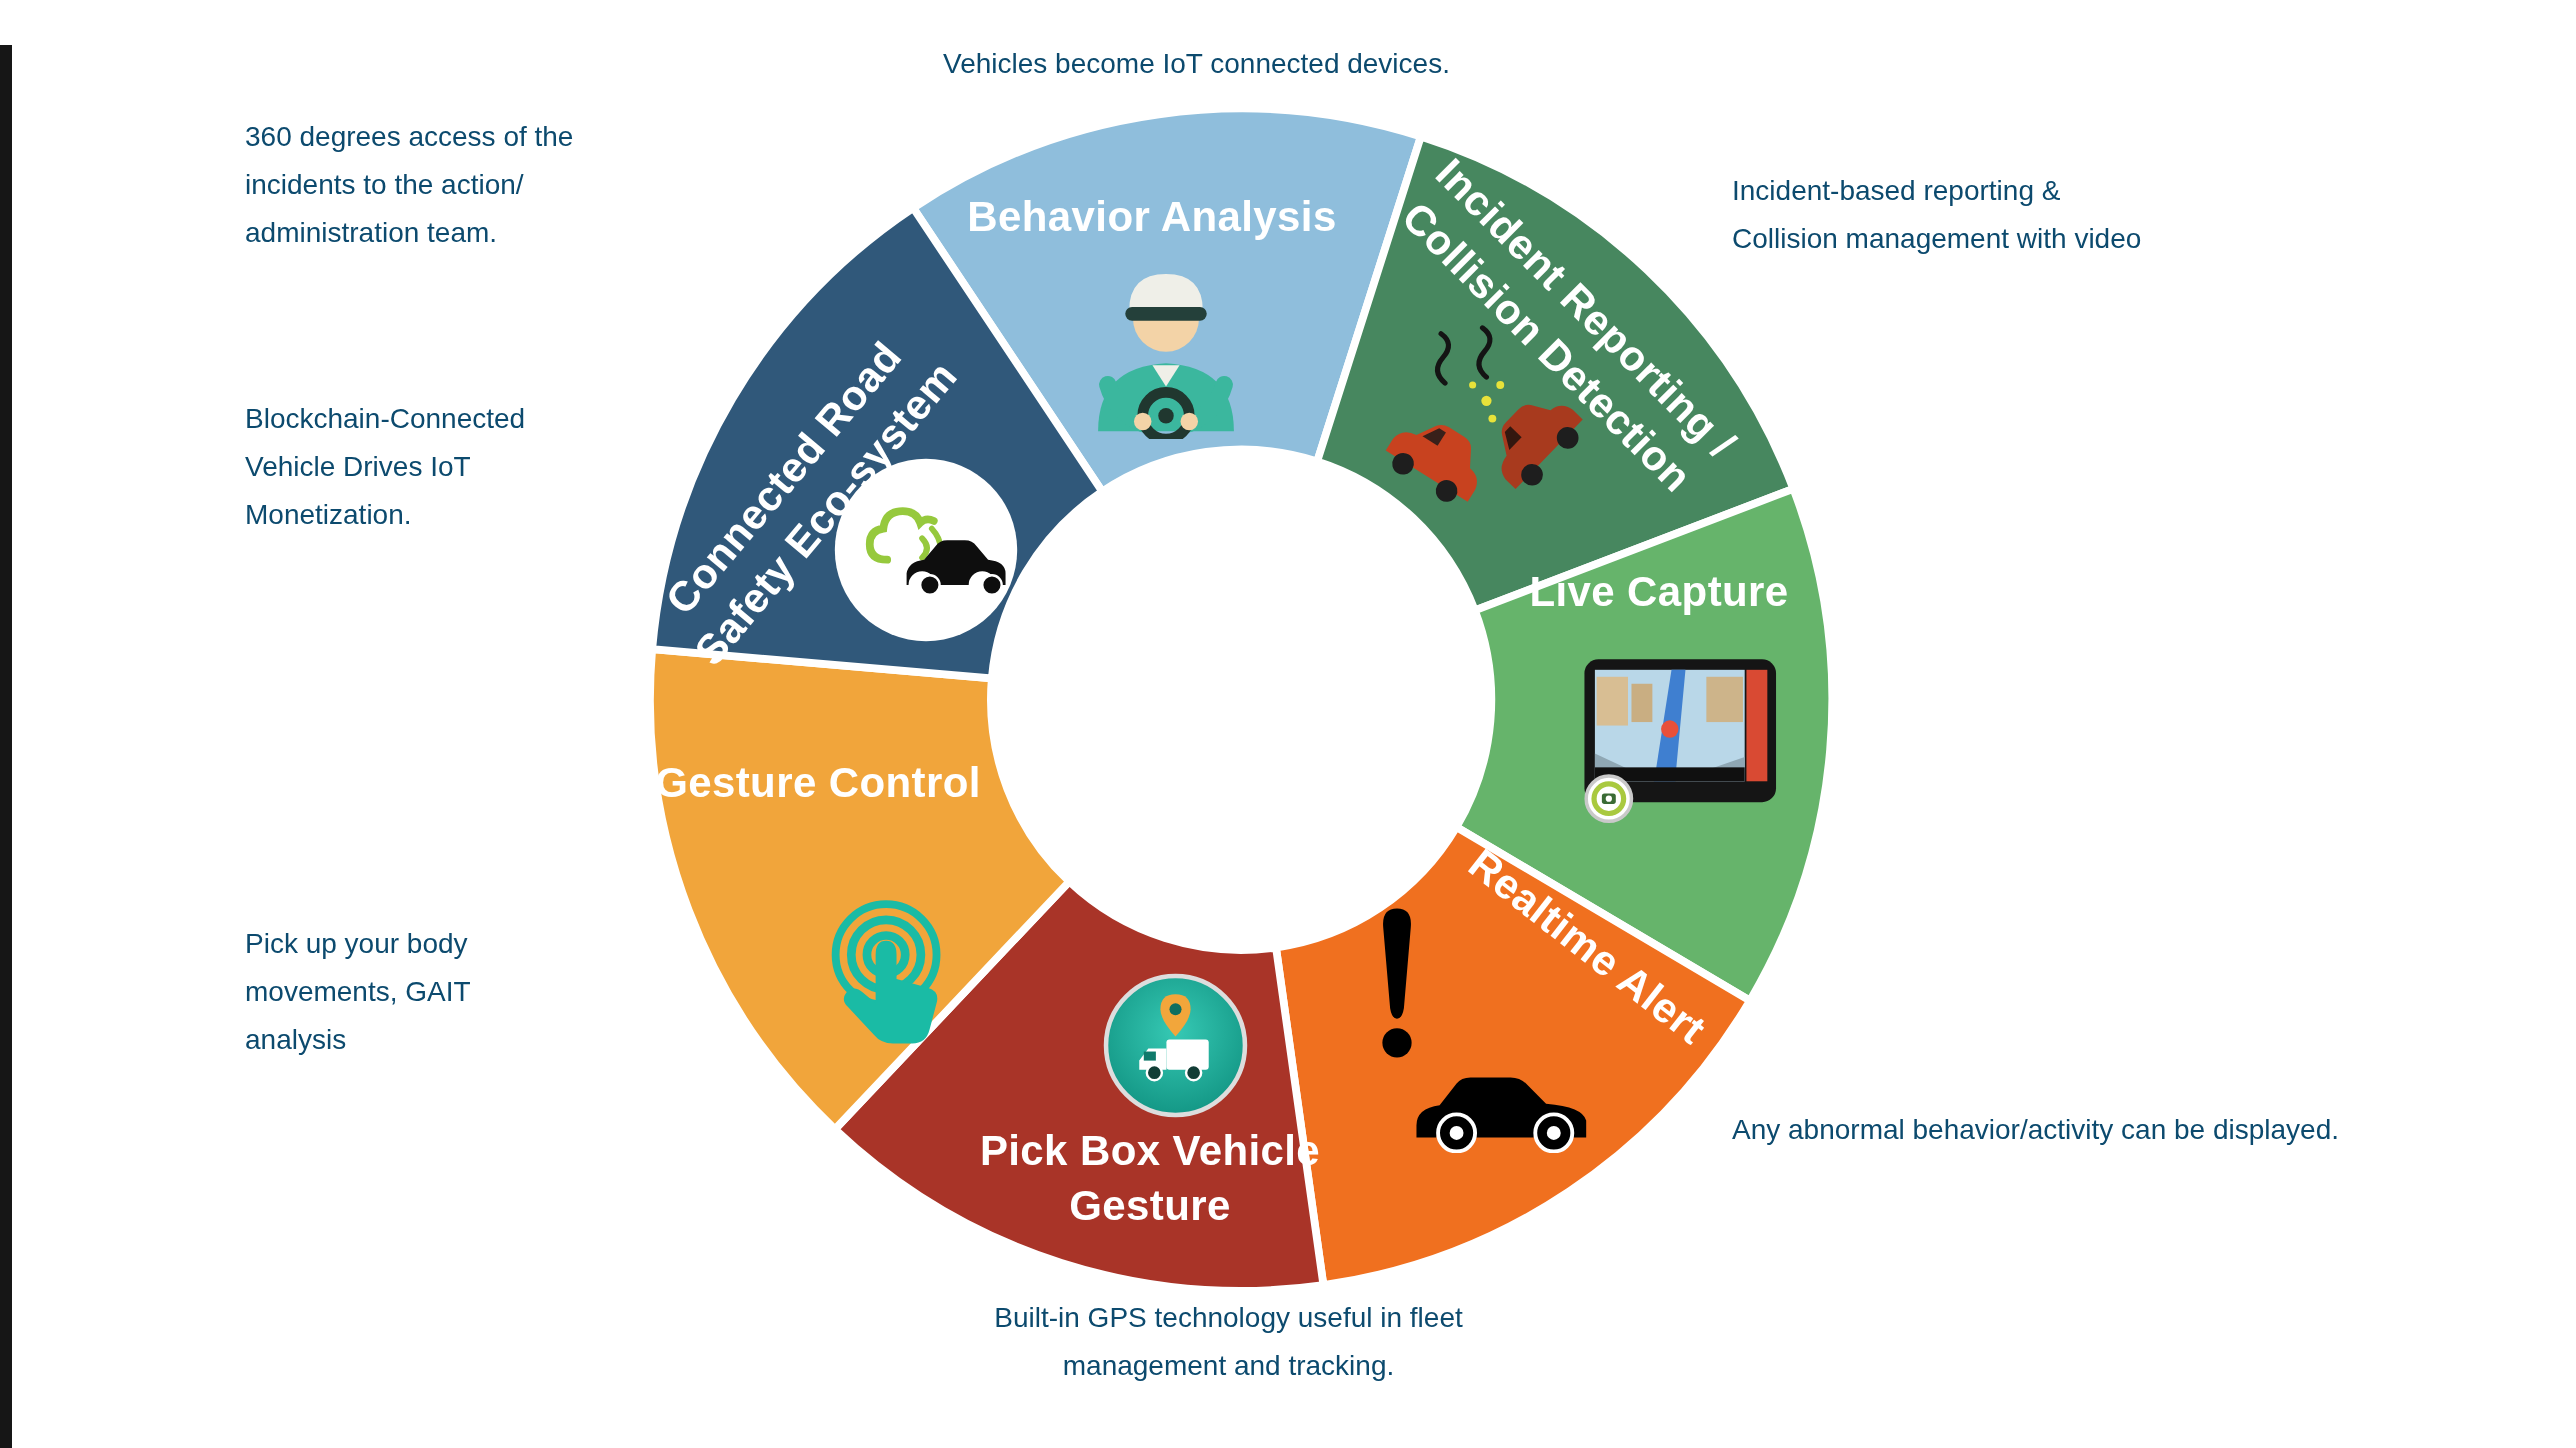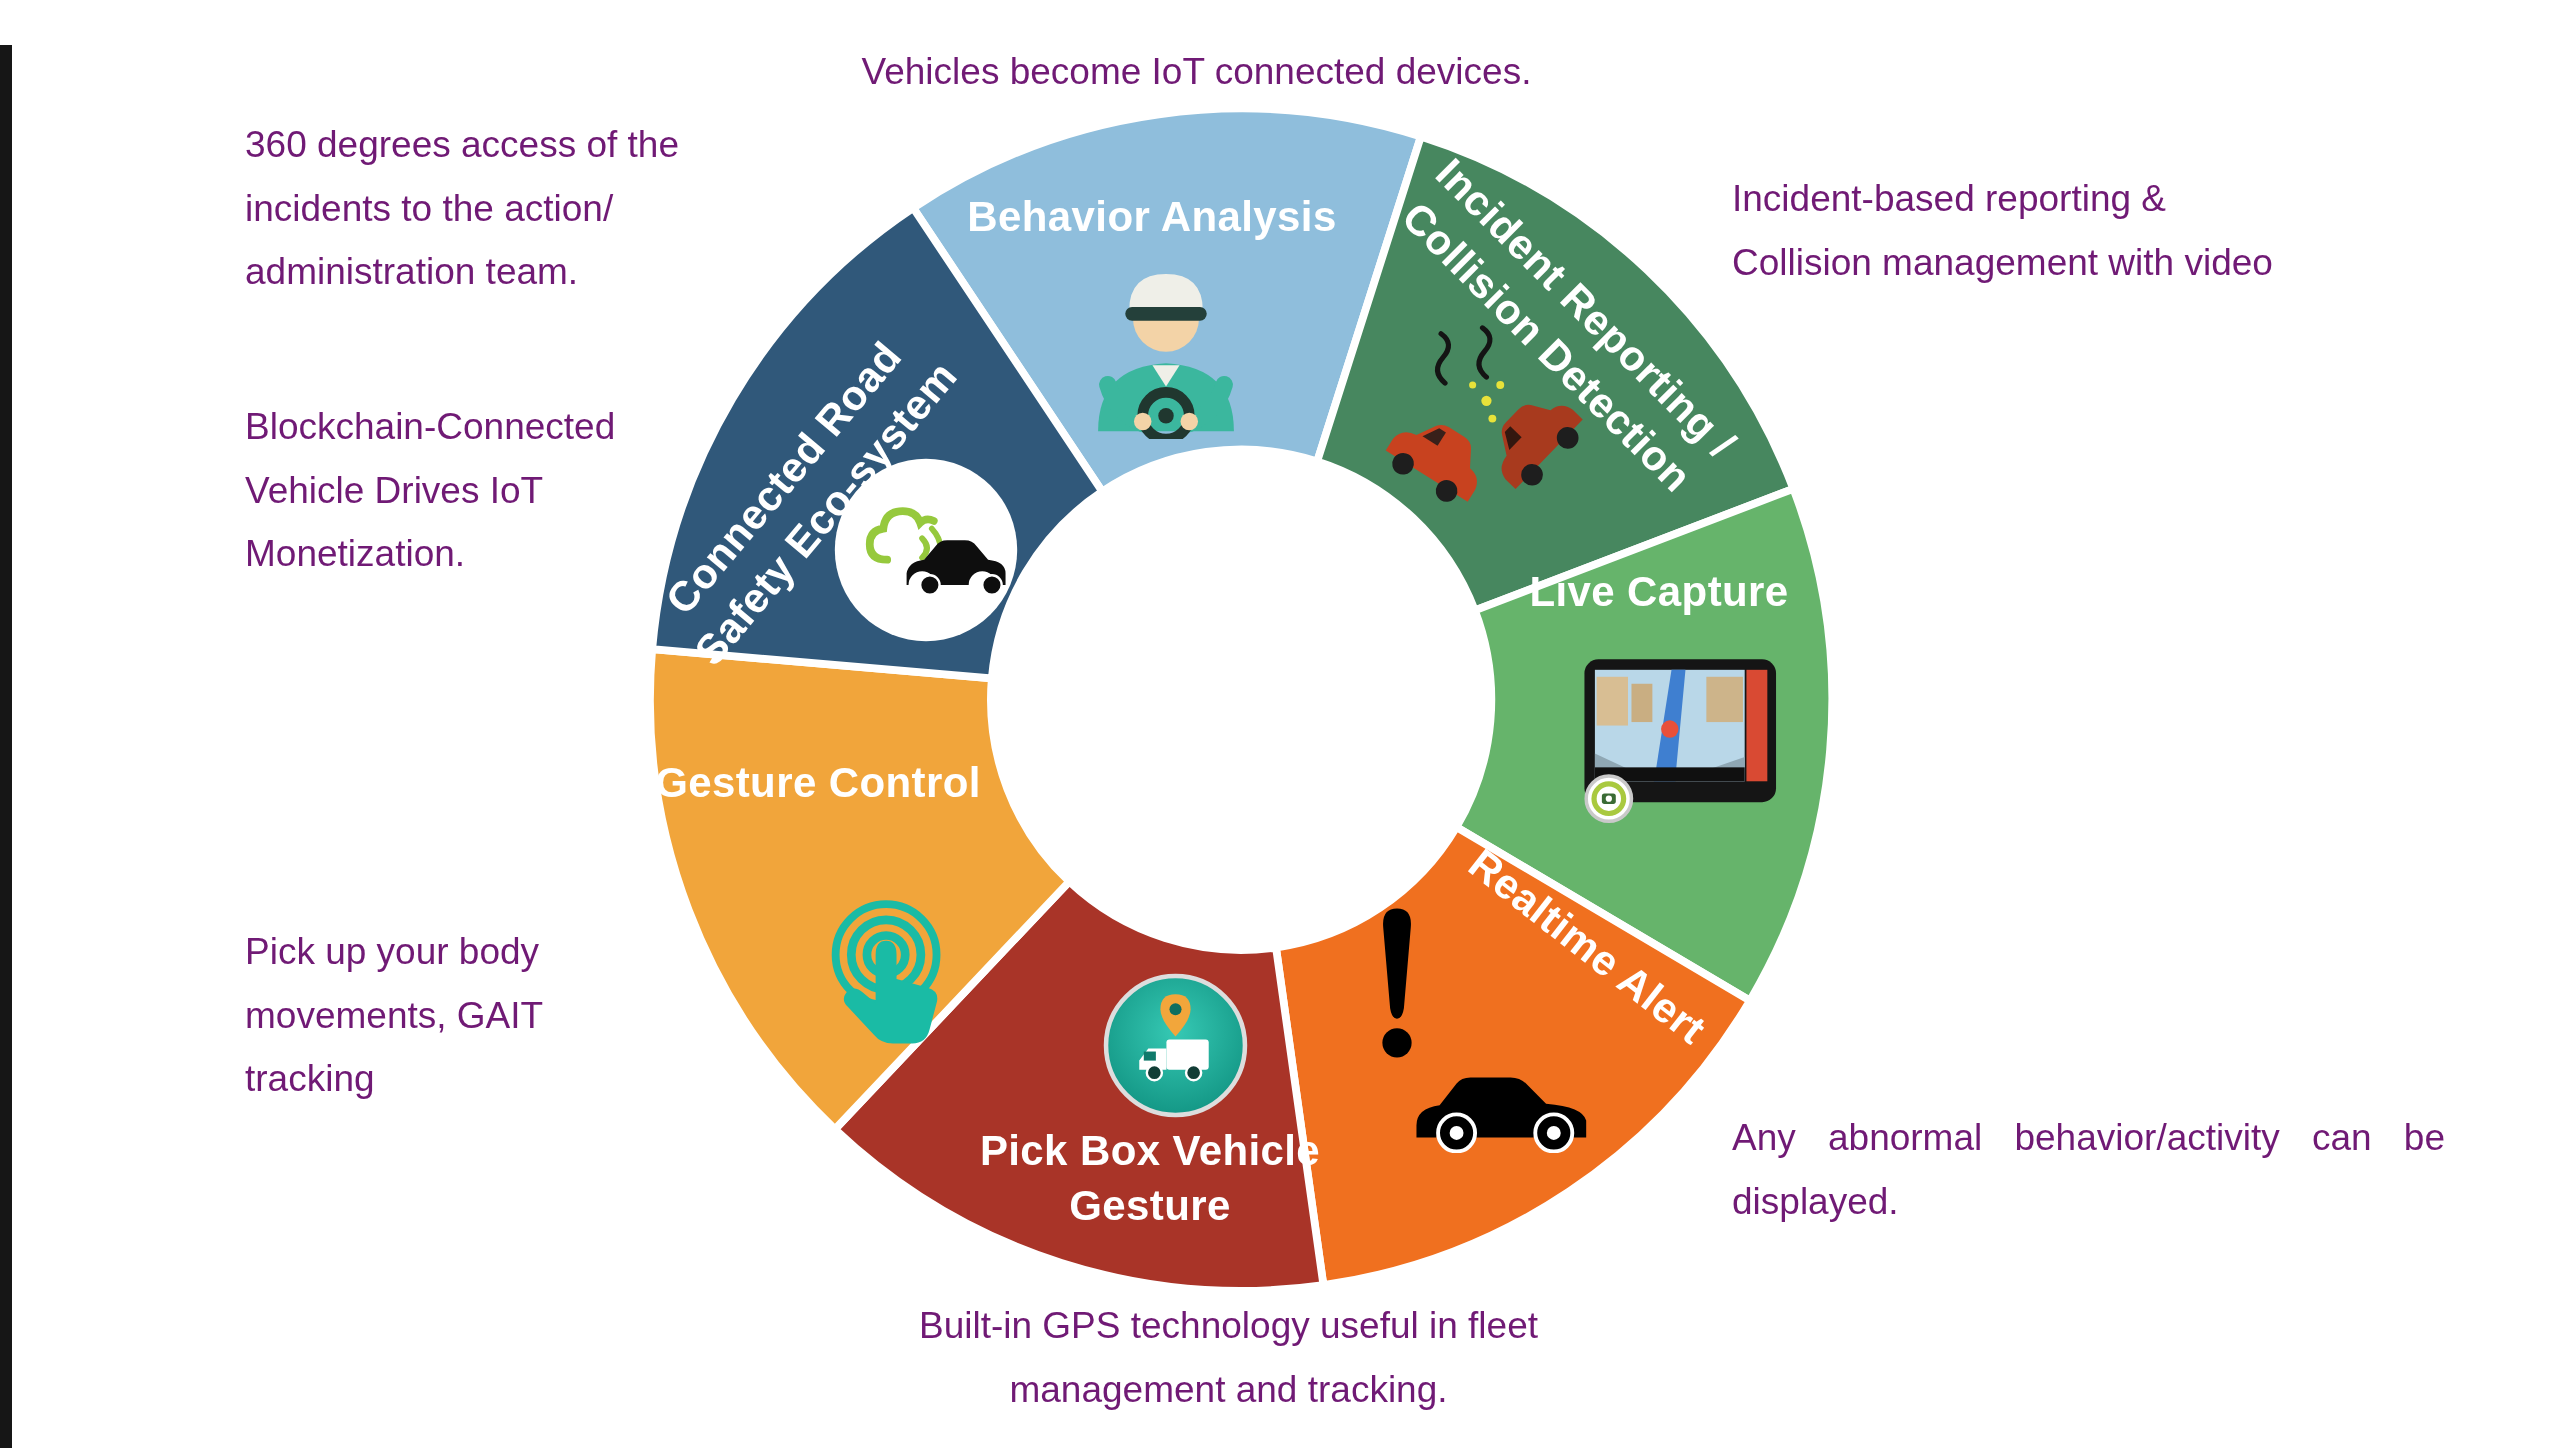--- a/index.html
+++ b/index.html
@@ -22,22 +22,22 @@
     color:#ffffff;
     font-weight:bold;
     font-size:42px;
     line-height:1.3;
     text-align:center;
     white-space:nowrap;
     letter-spacing:0.4px;
   }
   .note{
     position:absolute;
-    font-size:37px;
-    color:#701a75;
+    font-size:28px;
+    color:#0c4a6e;
     line-height:1.72;
   }
   .note.center{text-align:center;}
   .note.justify{text-align:justify;}
 </style>
 </head>
 <body>
 
 <div class="canvas">
 
@@ -207,21 +207,21 @@
 
   <div class="note" style="left:245px;top:395px">
     <div>Blockchain-Connected</div>
     <div>Vehicle Drives IoT</div>
     <div>Monetization.</div>
   </div>
 
   <div class="note" style="left:245px;top:920px">
     <div>Pick up your body</div>
     <div>movements, GAIT</div>
-    <div>tracking</div>
+    <div>analysis</div>
   </div>
 
   <div class="note" style="left:1732px;top:167px">
     <div>Incident-based reporting &amp;</div>
     <div>Collision management with video</div>
   </div>
 
 
   <div class="note center" style="left:841px;top:1294px;width:775px">
     <div>Built-in GPS technology useful in fleet</div>

